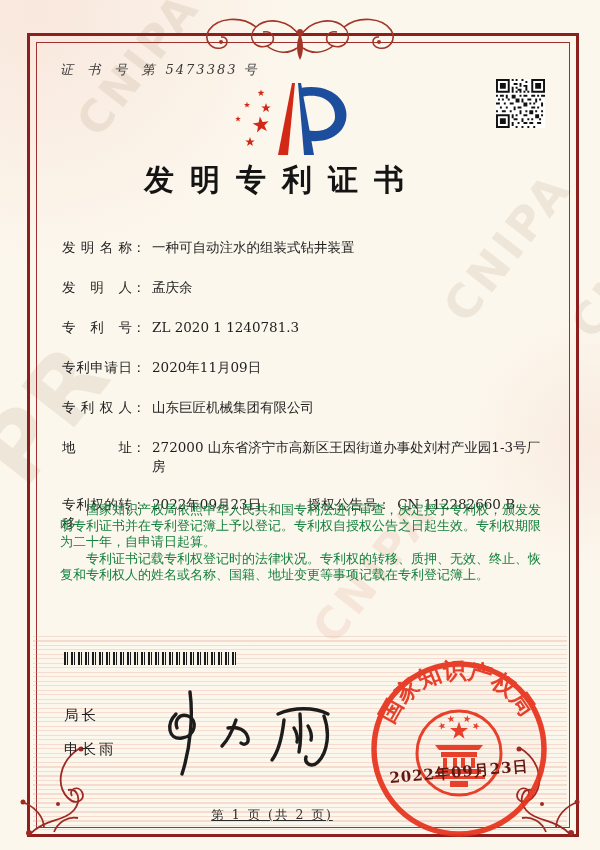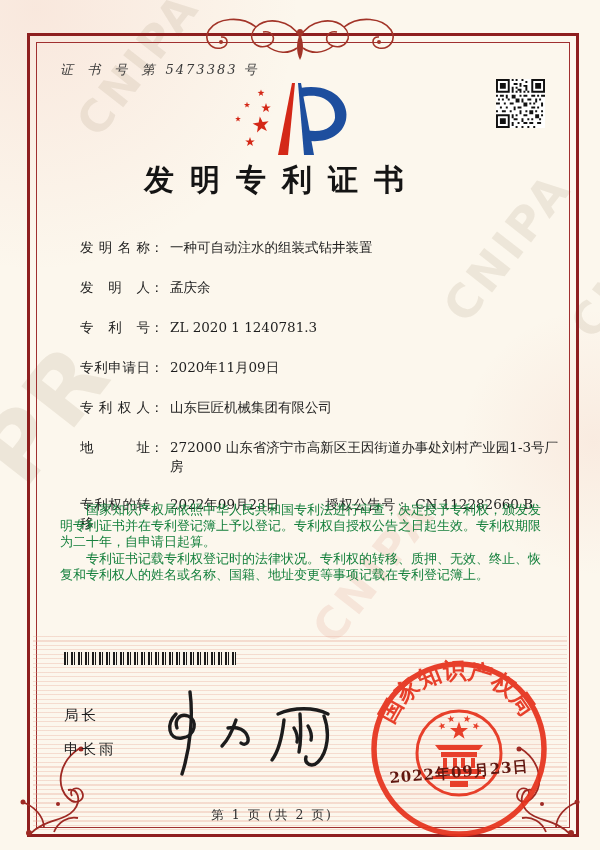--- a/index.html
+++ b/index.html
@@ -19,21 +19,21 @@
   
   .wm{color:rgba(168,148,116,0.17);font-weight:bold;font-family:"DejaVu Sans",sans-serif;
       transform:rotate(-52deg);letter-spacing:4px;pointer-events:none;}
   .wm-red{color:rgba(205,95,75,0.12);}
   
   .cert-no{left:60px;top:61px;font-size:13px;color:#3a3a3a;letter-spacing:2px;font-style:italic;}
   .cert-no .sp{letter-spacing:5px;}
   .title{left:0;top:160px;width:548px;text-align:center;font-size:30px;font-weight:600;
          color:#141414;letter-spacing:16px;text-indent:16px;}
   
-  .fields{left:80px;top:238px;width:484px;font-size:13.5px;color:#1f1f1f;}
+  .fields{left:62px;top:238px;width:484px;font-size:13.5px;color:#1f1f1f;}
   .frow{display:flex;align-items:flex-start;line-height:19px;margin-bottom:21px;}
   .flabel{display:inline-block;width:70px;text-align:justify;text-align-last:justify;flex:0 0 70px;}
   .fcolon{flex:0 0 14px;}
   .fvalue{margin-left:6px;max-width:392px;line-height:19px;}
   .grant-gap{display:inline-block;width:46px;}
   .frow.last{margin-bottom:0;}
   
   .paras{left:60px;top:502px;width:486px;font-size:13px;line-height:16px;color:#15803d;
          }
   .paras p{margin:0 0 1px 0;text-indent:2em;}
@@ -43,21 +43,21 @@
       #1b1b1b 0 2px,#f8f3e8 2px 3px,#1b1b1b 3px 4px,#f8f3e8 4px 7px,
       #1b1b1b 7px 9px,#f8f3e8 9px 10px,#1b1b1b 10px 11px,#f8f3e8 11px 14px);}
   
   .signer{left:64px;top:699px;font-family:Liberation Mono, monospace;
           font-size:14.5px;color:#222;letter-spacing:3px;line-height:34px;}
   
   .seal-wrap{left:366px;top:656px;width:186px;height:186px;opacity:0.93;}
   .seal-date{left:366px;top:763px;width:186px;text-align:center;font-size:15px;font-weight:bold;
              color:#611710;letter-spacing:1px;transform:rotate(-5deg);}
   
-  .footer{left:0;top:807px;width:544px;text-align:center;font-size:12.5px;color:#2d2d2d;letter-spacing:2px;}
+  .footer{left:0;top:807px;width:544px;text-align:center;font-size:12.5px;color:#2d2d2d;letter-spacing:2px;text-decoration:underline;}
 </style>
 </head>
 <body>
 
 <span class="abs wm" style="left:54px;top:38px;font-size:44px;">CNIPA</span>
 <span class="abs wm" style="left:420px;top:220px;font-size:46px;">CNIPA</span>
 <span class="abs wm" style="left:548px;top:240px;font-size:44px;">CNIPA</span>
 <span class="abs wm" style="left:-28px;top:360px;font-size:92px;">PR</span>
 <span class="abs wm wm-red" style="left:290px;top:545px;font-size:44px;">CNIPA</span>
 

